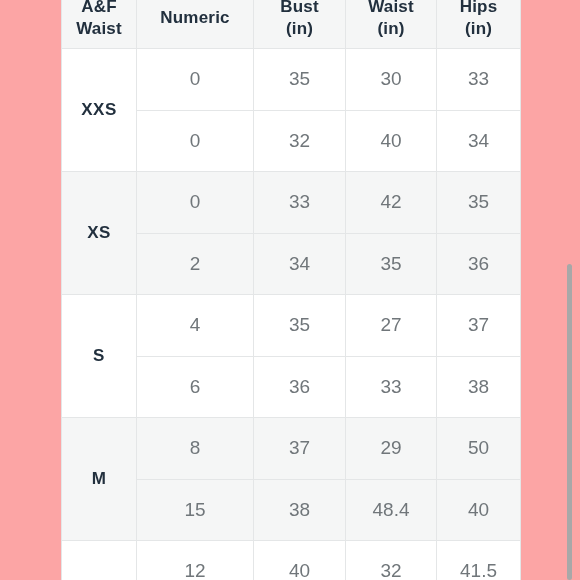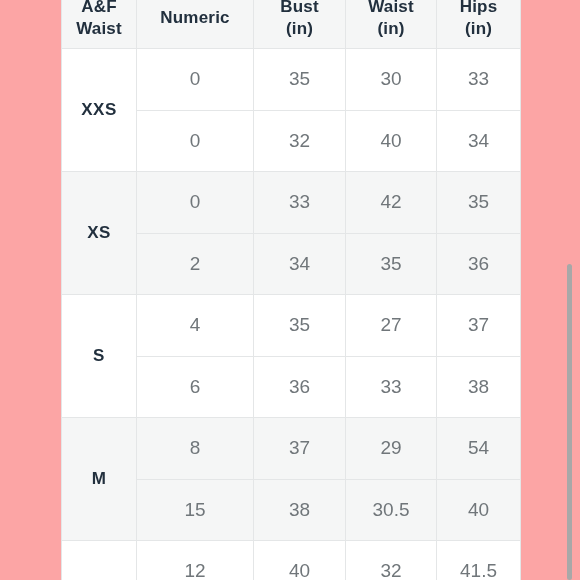--- a/index.html
+++ b/index.html
@@ -192,26 +192,26 @@
             <td>6</td>
             <td>36</td>
             <td>33</td>
             <td>38</td>
           </tr>
           <tr class="shade">
             <td class="size-cell shade" rowspan="2">M</td>
             <td>8</td>
             <td>37</td>
             <td>29</td>
-            <td>54</td>
+            <td>50</td>
           </tr>
           <tr class="shade">
             <td>15</td>
             <td>38</td>
-            <td>30.5</td>
+            <td>48.4</td>
             <td>40</td>
           </tr>
           <tr class="plain">
             <td class="size-cell plain" rowspan="1"></td>
             <td>12</td>
             <td>40</td>
             <td>32</td>
             <td>41.5</td>
           </tr>
         </tbody>

